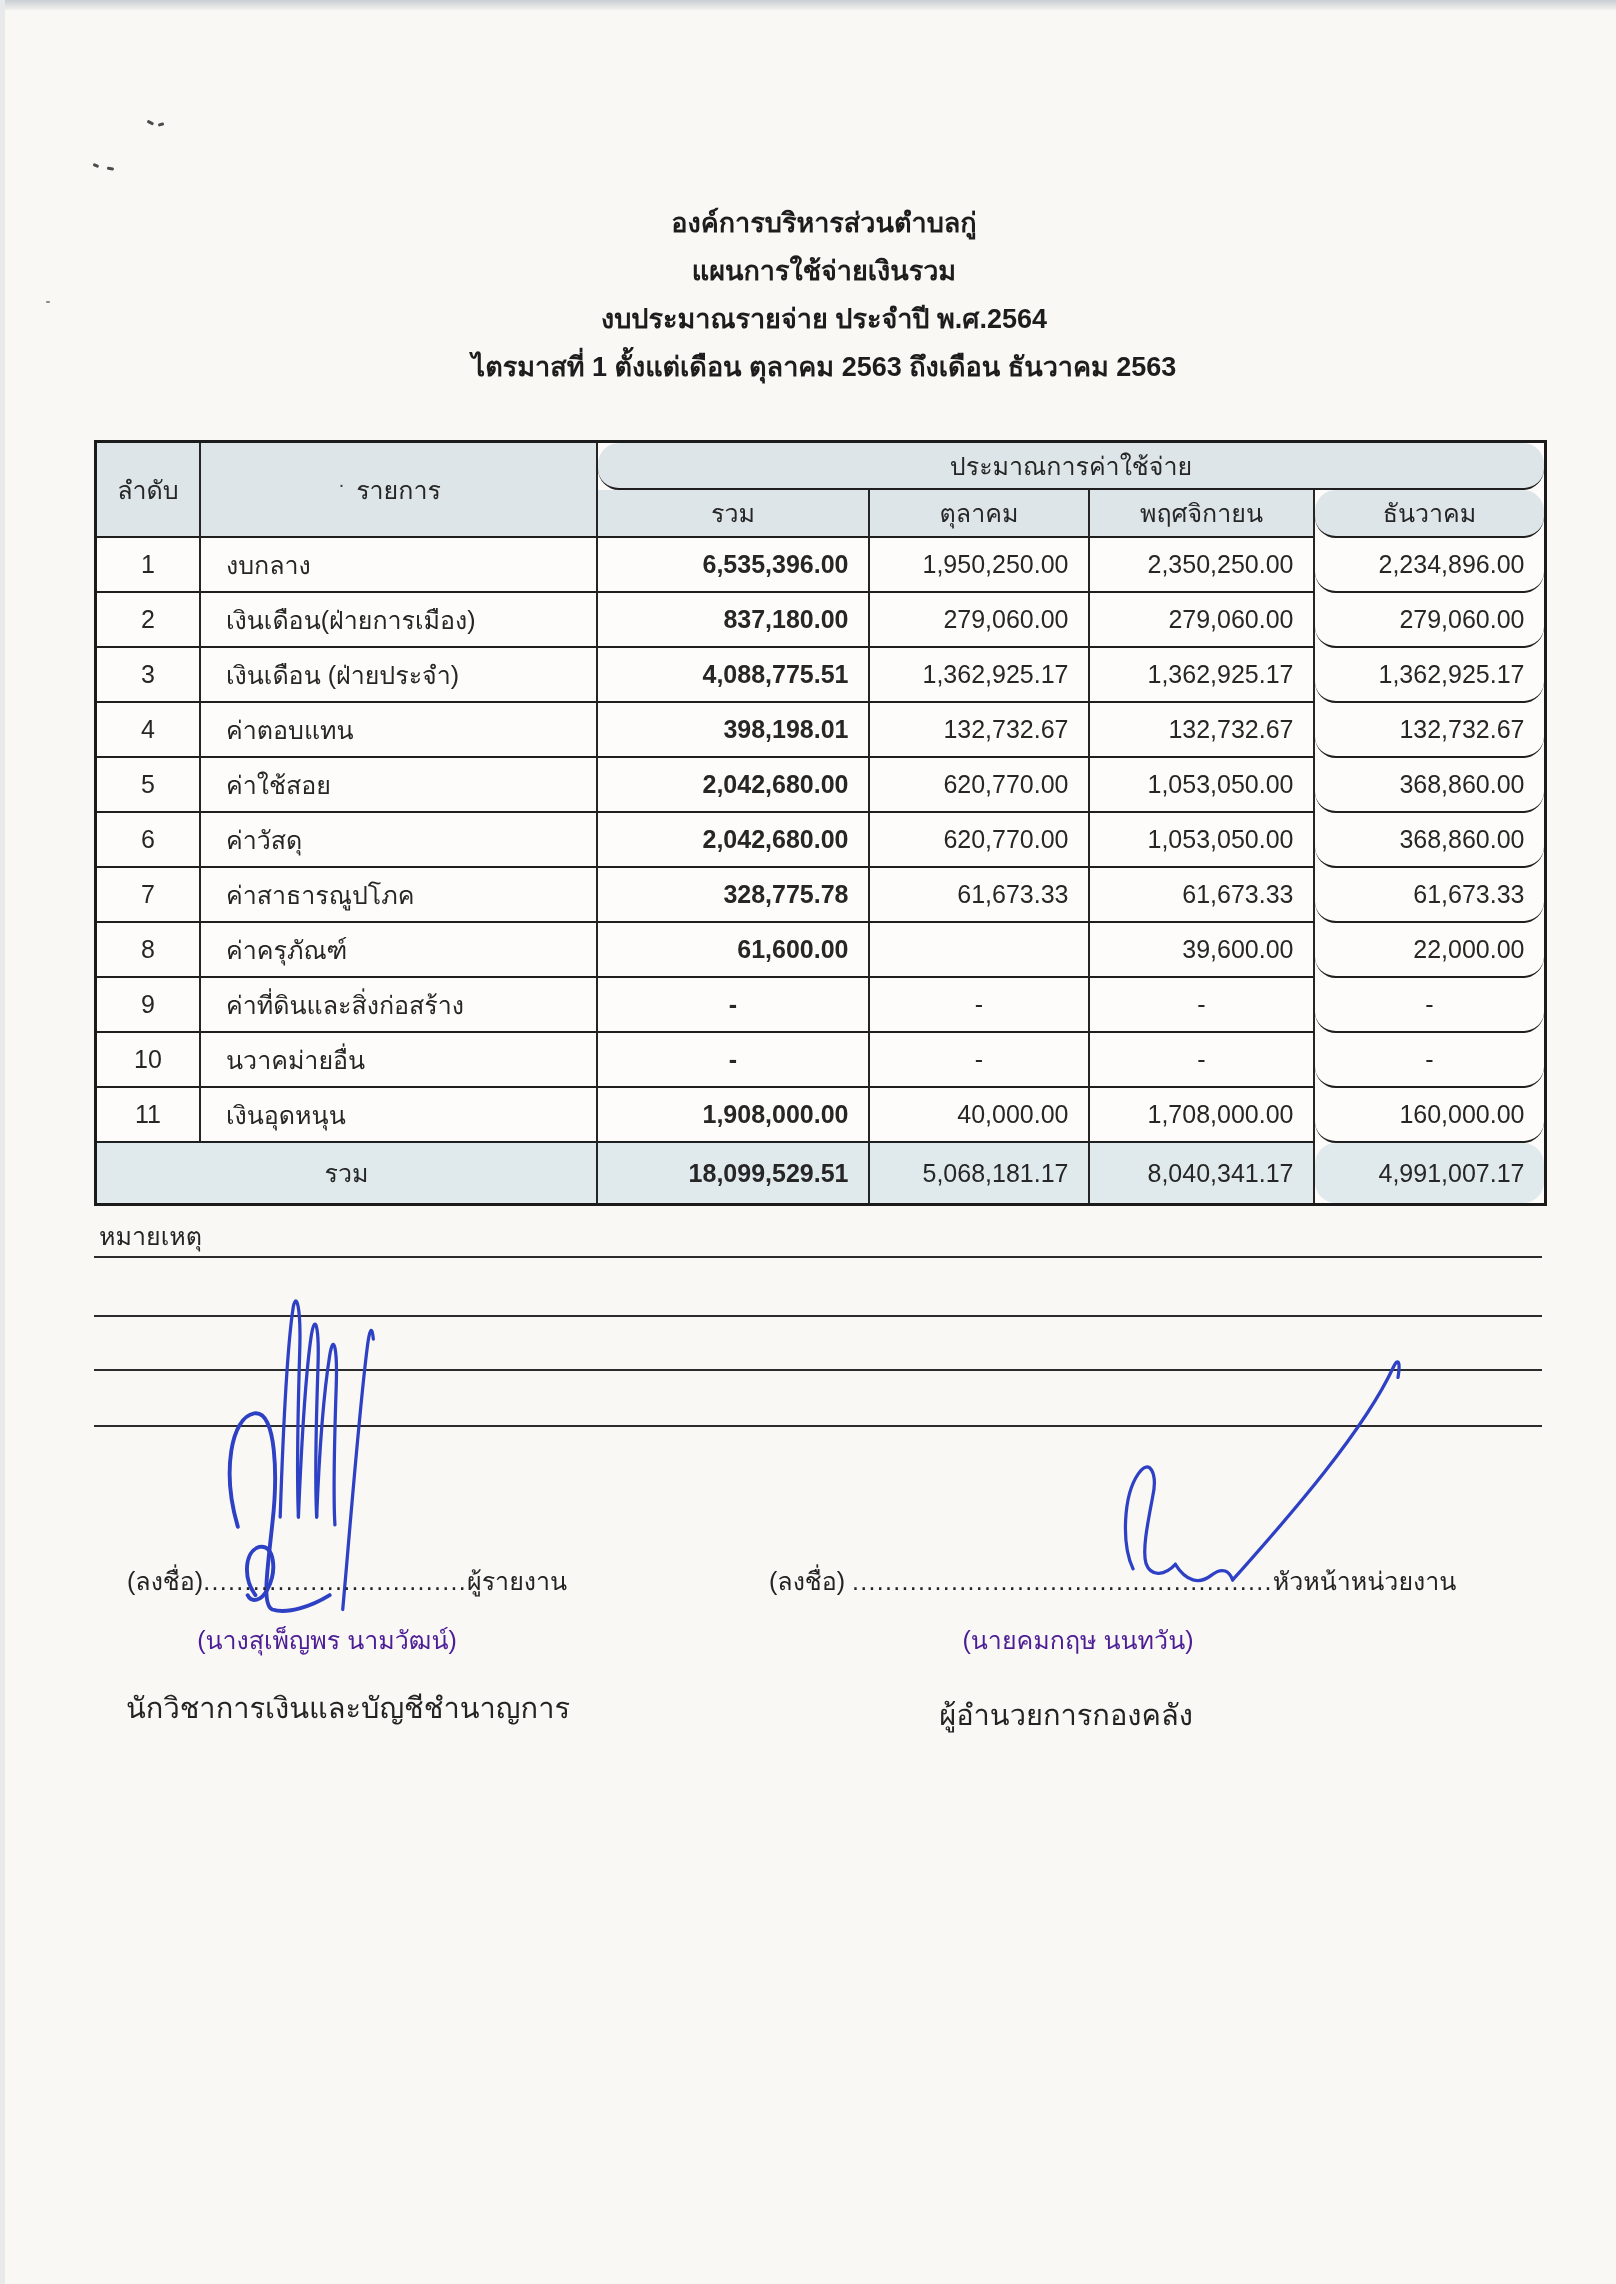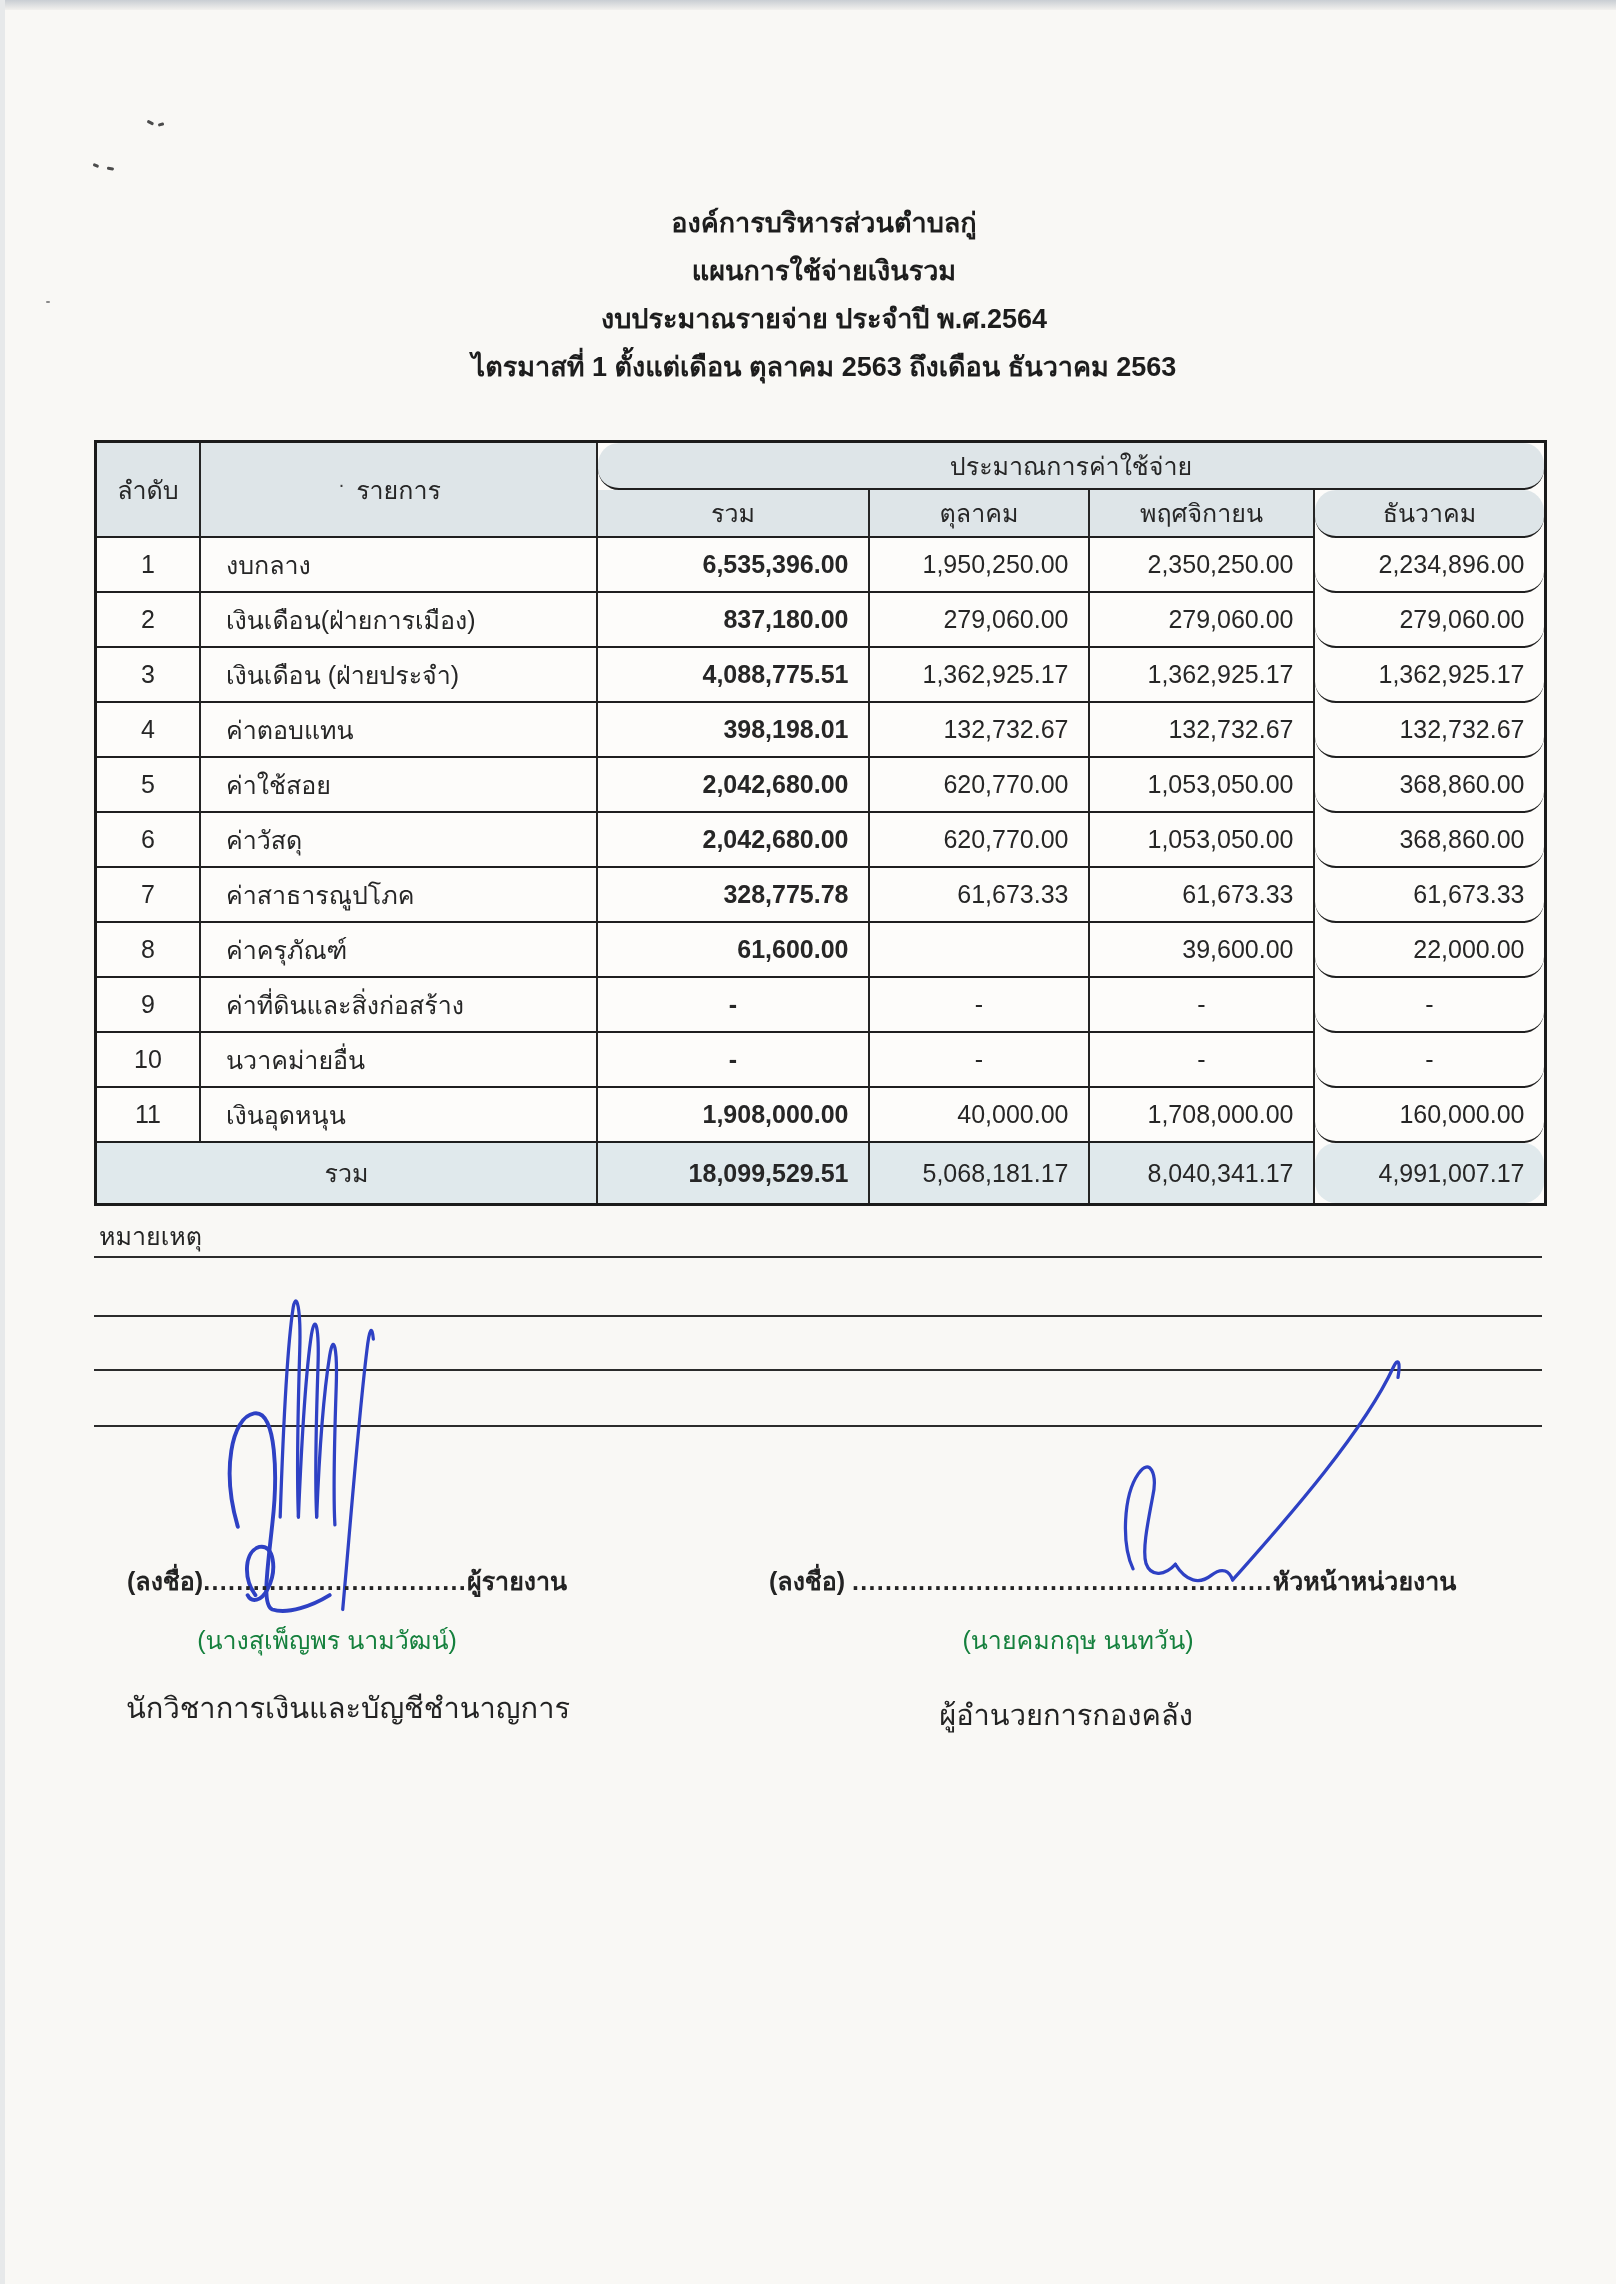--- a/index.html
+++ b/index.html
@@ -47,24 +47,24 @@
   .total-cell{background:#e0e9ec;}
   .t-label{grid-column:1/3;justify-content:center;}
   .tick{position:absolute;left:-18px;top:3.9px;font-size:19.5px;color:#3a3a3a;}
 
   
   .notes-label{position:absolute;left:99px;top:1216px;font-size:25px;color:#242424;}
   .note-line{position:absolute;left:94px;width:1448px;height:0;
     border-top:2px solid #2c2c2c;}
 
   
-  .sign-row{position:absolute;top:1561px;font-size:25px;white-space:nowrap;color:#232323;font-weight:bold;}
+  .sign-row{position:absolute;top:1561px;font-size:25px;white-space:nowrap;color:#232323;}
   .sign-row .sign-dots{letter-spacing:1.3px;}
   .sign-name{position:absolute;top:1620px;font-size:25px;transform:translateX(-50%);
-    white-space:nowrap;color:#15803d;}
+    white-space:nowrap;color:#4c1d95;}
   .sign-pos{position:absolute;top:1685px;font-size:29px;transform:translateX(-50%);
     white-space:nowrap;color:#232323;}
   .sig-svg{position:absolute;}
   .sig-svg path{fill:none;stroke:#2e41c4;stroke-linecap:round;stroke-linejoin:round;}
 </style>
 </head>
 <body>
 
 <div class="page">
   <div class="edge-top"></div>

